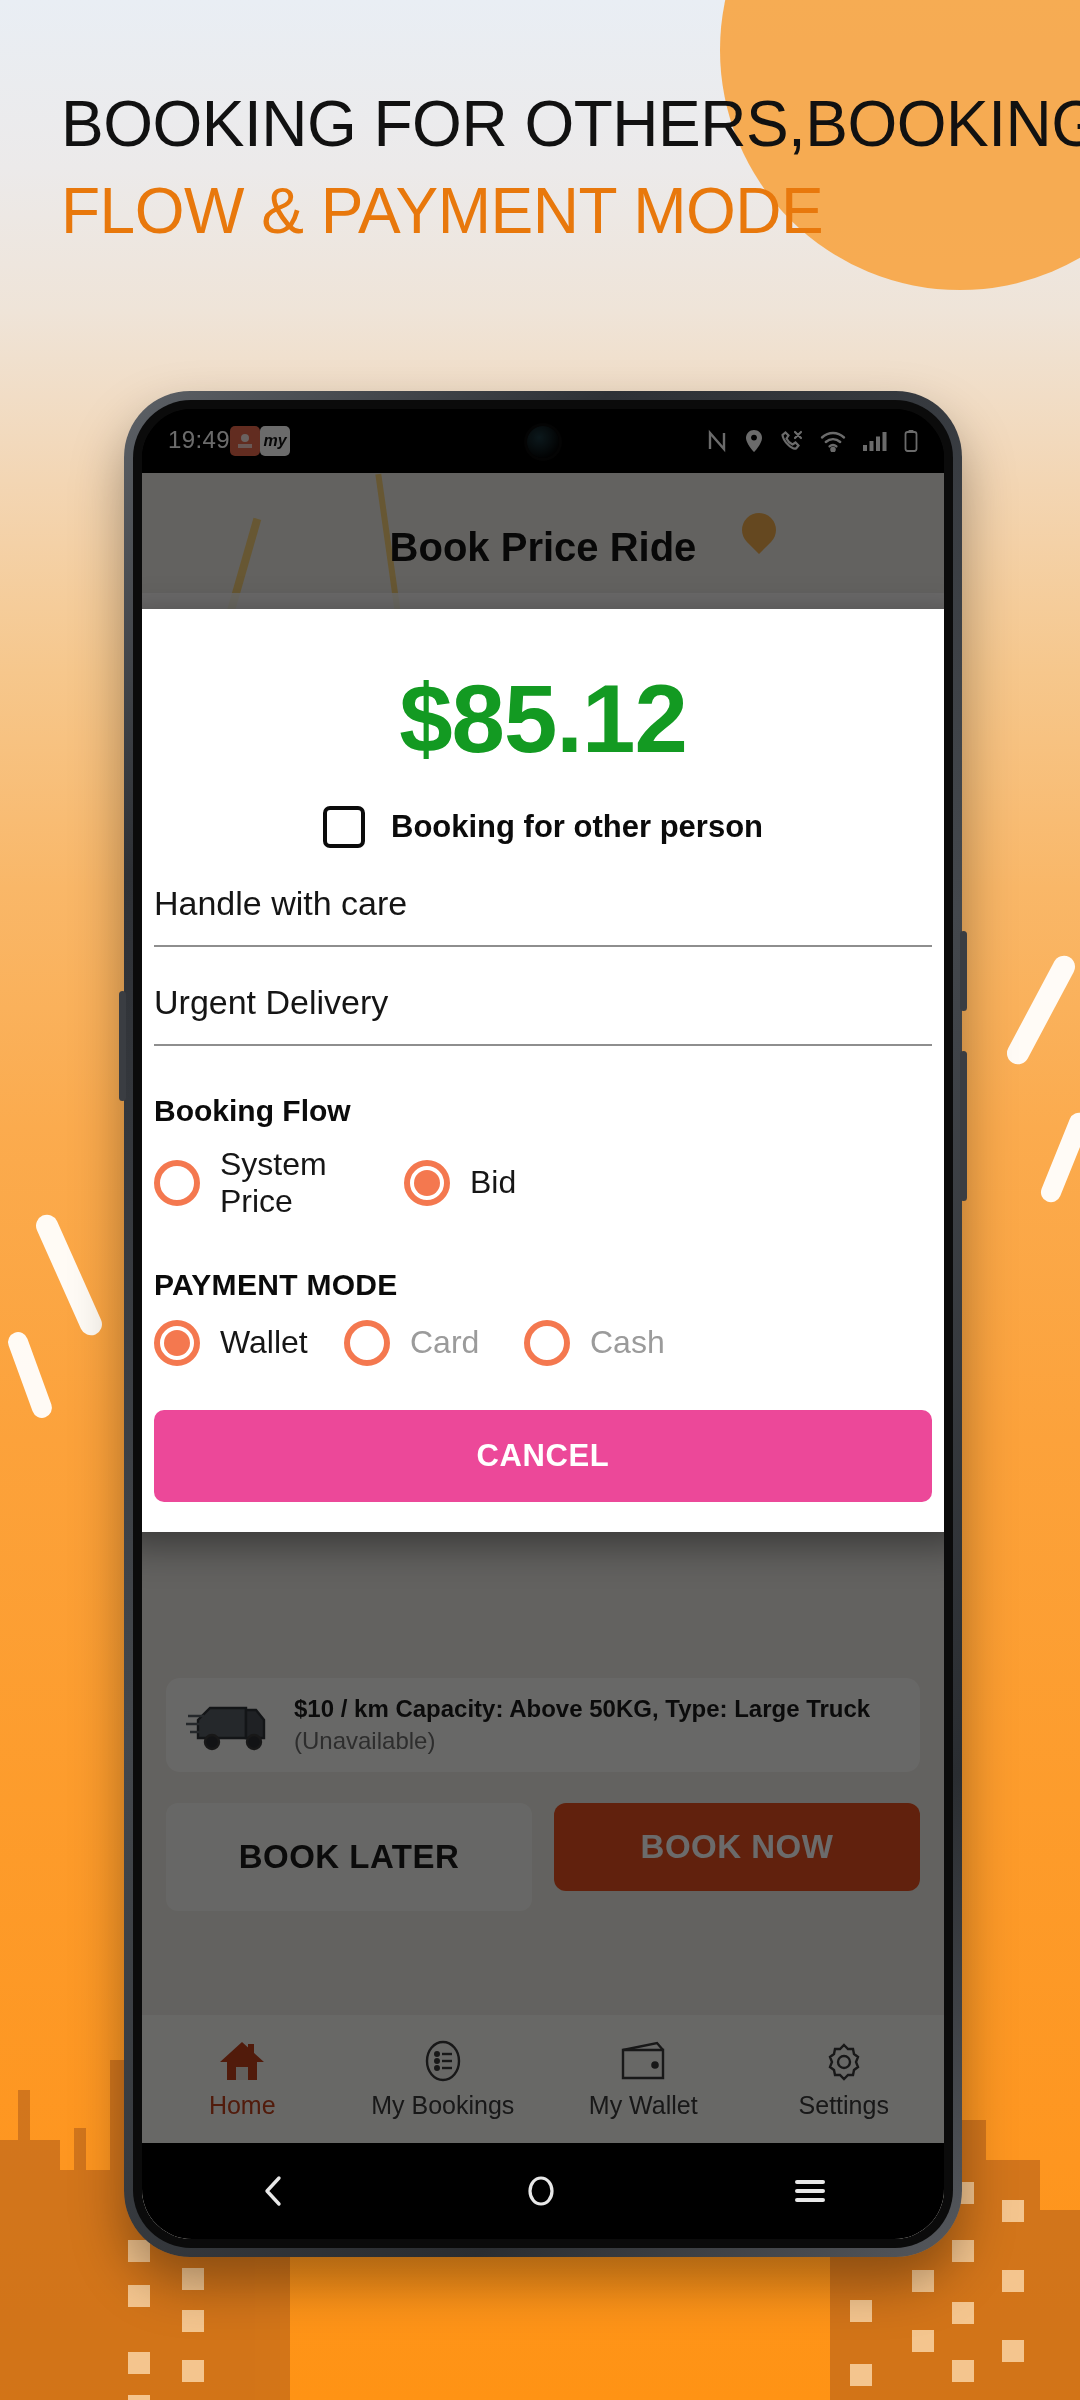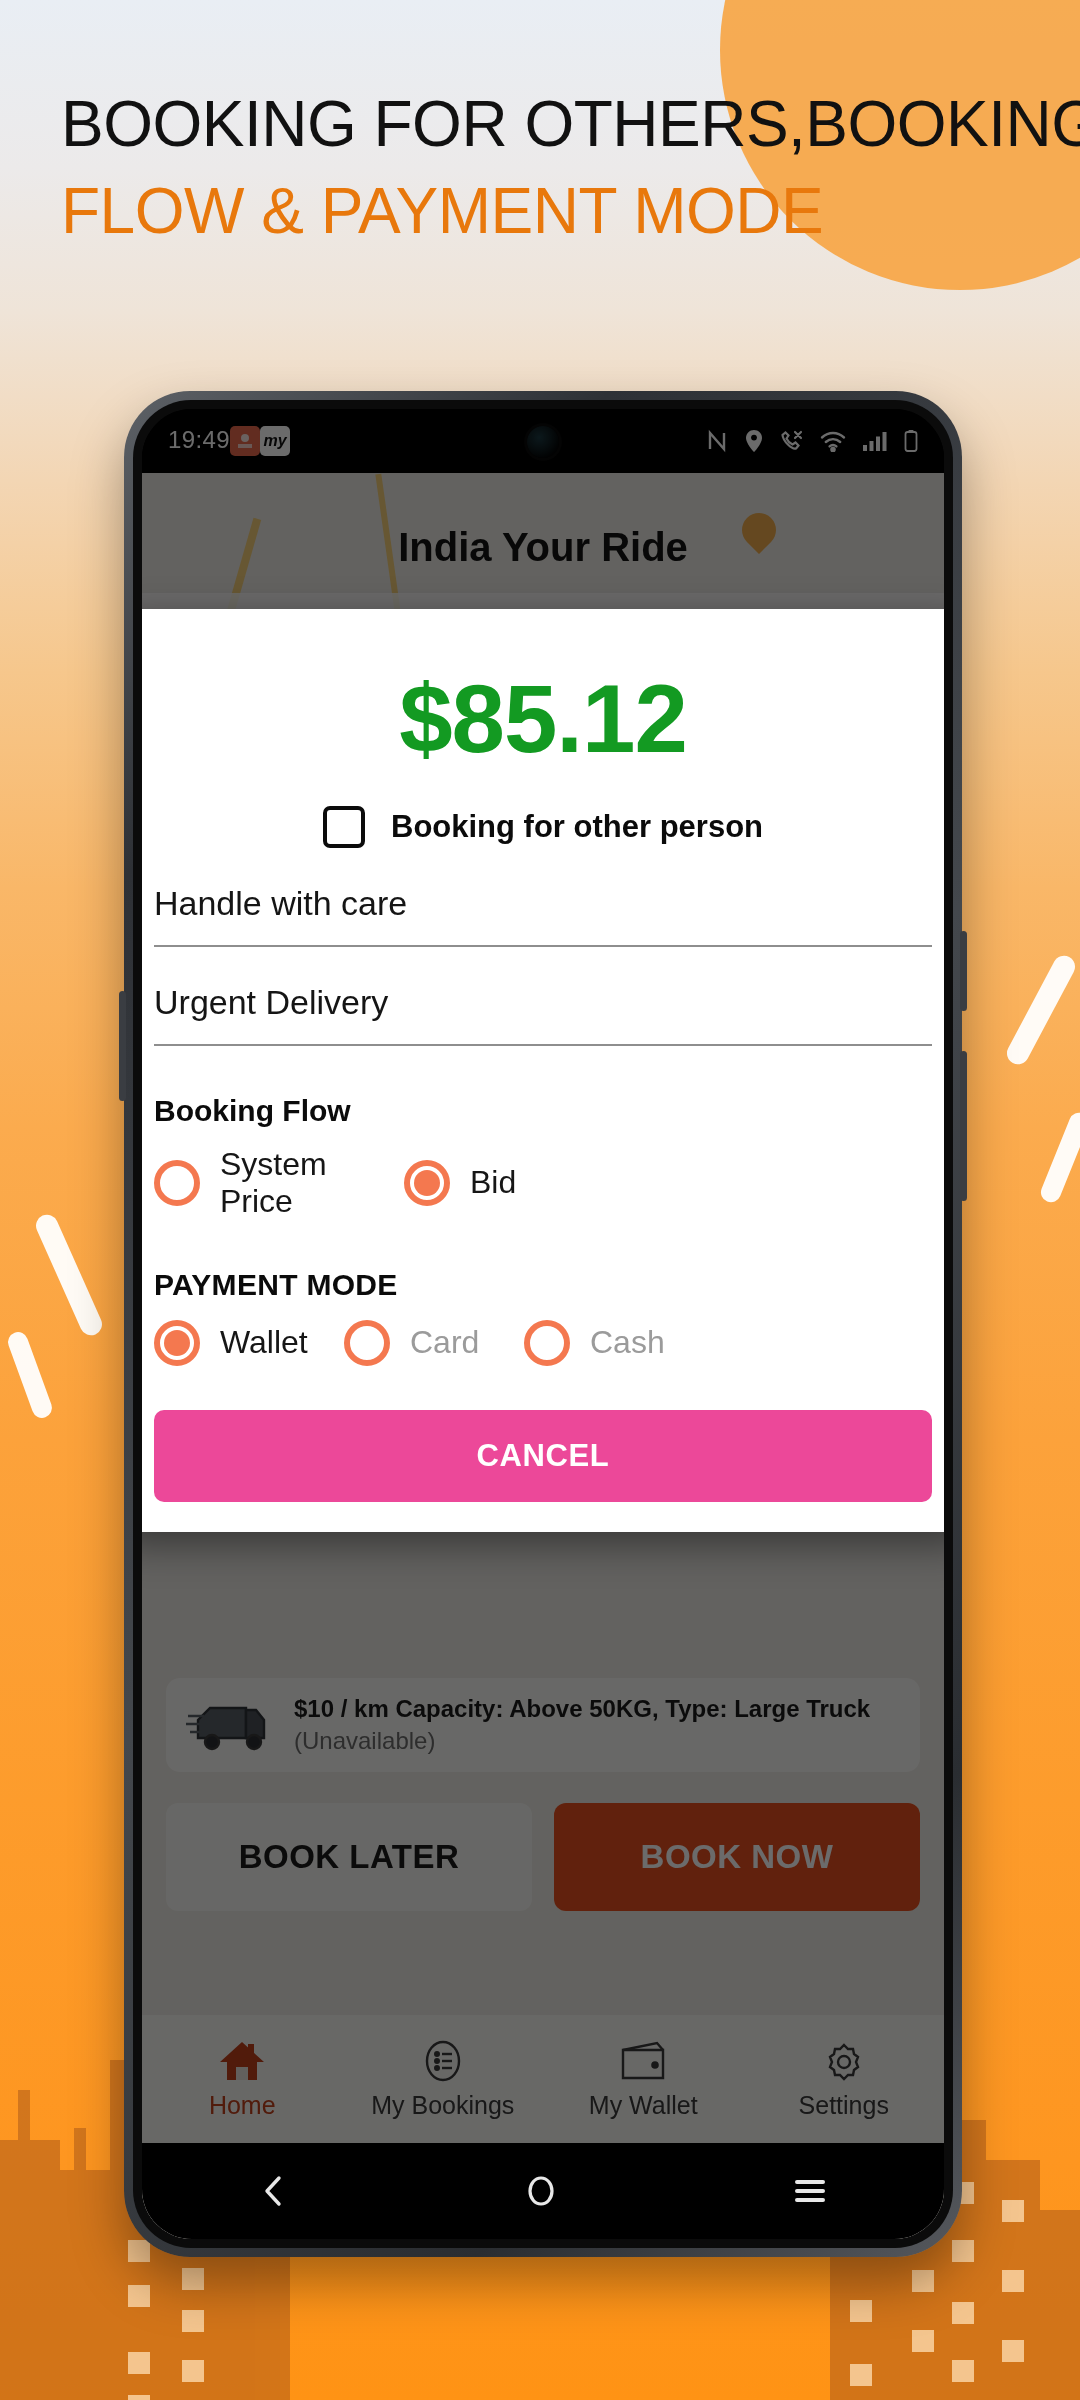--- a/index.html
+++ b/index.html
@@ -140,21 +140,21 @@
     position:absolute; left:24px; right:24px; top:1330px;
     display:flex; gap:22px;
   }
   .btn-later {
     flex:1; height:108px; border-radius:12px;
     background:rgba(255,255,255,.55);
     display:flex; align-items:center; justify-content:center;
     font-size:33px; font-weight:bold; color:#1b1b1b; letter-spacing:.5px;
   }
   .btn-now {
-    flex:1; height:108px; border-radius:12px;
+    flex:1; height:88px; border-radius:12px;
     background:#e8501f;
     display:flex; align-items:center; justify-content:center;
     font-size:33px; font-weight:bold; color:#fff; letter-spacing:.5px;
   }
 
   .tabbar {
     position:absolute; left:0; right:0; bottom:96px; height:128px;
     background:rgba(255,255,255,.6);
     display:flex; align-items:center;
   }
@@ -336,21 +336,21 @@
       <div class="app">
         <div class="mapbg">
           <div class="map-road r1"></div>
           <div class="map-road r2"></div>
           <div class="map-road r3"></div>
           <div class="map-water"></div>
           <div class="map-green"></div>
           <div class="map-pin" style="left:600px;top:40px"></div>
         </div>
 
-        <div class="app-title">India Your Ride</div>
+        <div class="app-title">Book Price Ride</div>
 
         <div class="addr-card">
           <div class="addr-connector"></div>
           <div class="addr-row">
             <span class="dot-green"></span>
             <span class="addr-text">P-40, Subhash Nagar, Basunagar, Madhyamgr...</span>
           </div>
           <div class="addr-line"></div>
           <div class="addr-row">
             <span class="sq-red"></span>

